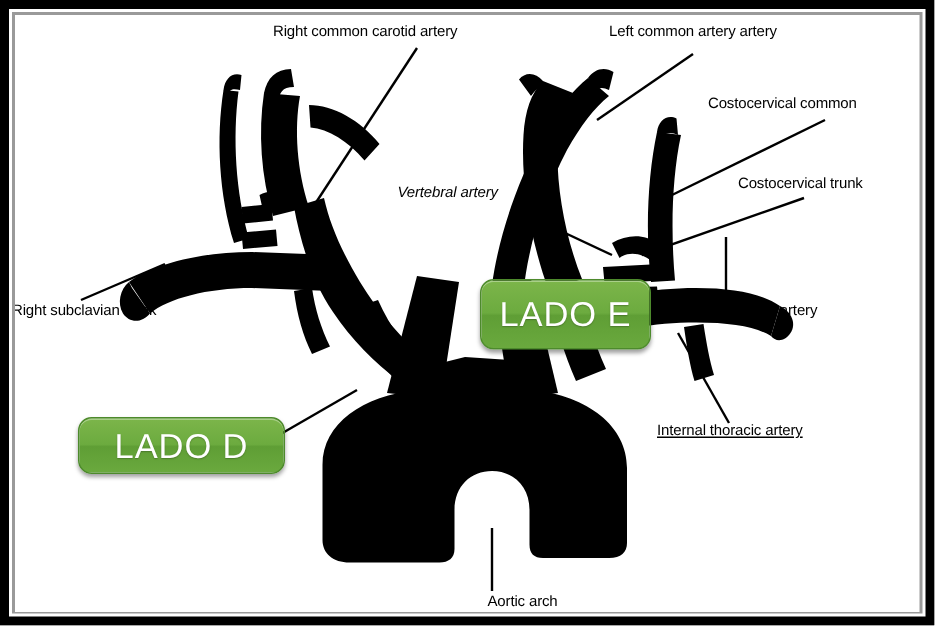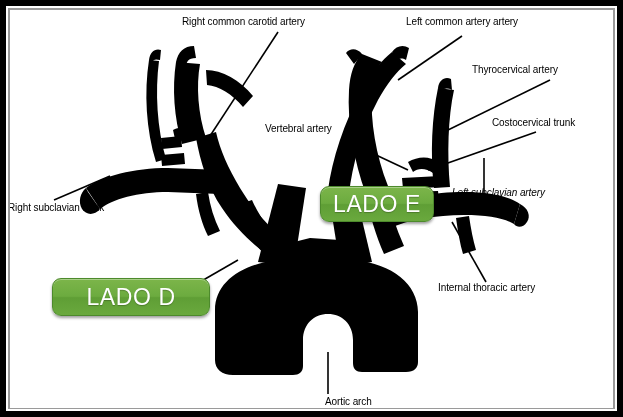--- a/index.html
+++ b/index.html
@@ -223,36 +223,36 @@
           <line x1="318" y1="384" x2="318" y2="342"></line>
           <line x1="176" y1="280" x2="228" y2="250"></line>
         </g>
       </svg>
     </div>
 
     <div class="label" style="left:172px; top:4px;">Right common carotid artery</div>
 
     <div class="label" style="left:396px; top:4px;">Left common artery artery</div>
 
-    <div class="label" style="left:462px; top:52px;">Thyrocervical artery</div>
+    <div class="label" style="left:462px; top:52px;">Costocervical common</div>
 
     <div class="label" style="left:482px; top:105px;">Costocervical trunk</div>
 
-    <div class="label" style="left:255px; top:111px;">Vertebral artery</div>
+    <div class="label" style="left:255px; top:111px;font-style:italic;">Vertebral artery</div>
 
     <div class="label" style="left:-2px; top:190px;">Right subclavian trunk</div>
 
-    <div class="label" style="left:442px; top:175px;font-style:italic;">Left subclavian artery</div>
-
-    <div class="label" style="left:428px; top:270px;">Internal thoracic artery</div>
+    <div class="label" style="left:442px; top:190px;">Left subclavian artery</div>
+
+    <div class="label" style="left:428px; top:270px;text-decoration:underline;">Internal thoracic artery</div>
 
     <div class="label" style="left:268px; top:384px;margin-left:47px;">Aortic arch</div>
 
-    <div class="green-btn" style="left:42px; top:268px; width:158px; height:38px;">
+    <div class="green-btn" style="left:42px; top:268px; width:138px; height:38px;">
       <span>LADO D</span>
     </div>
 
-    <div class="green-btn" style="left:310px; top:176px; width:114px; height:36px;">
+    <div class="green-btn" style="left:310px; top:176px; width:114px; height:47px;">
       <span>LADO E</span>
     </div>
 
   </div>
 </div>
 
 </body></html>

